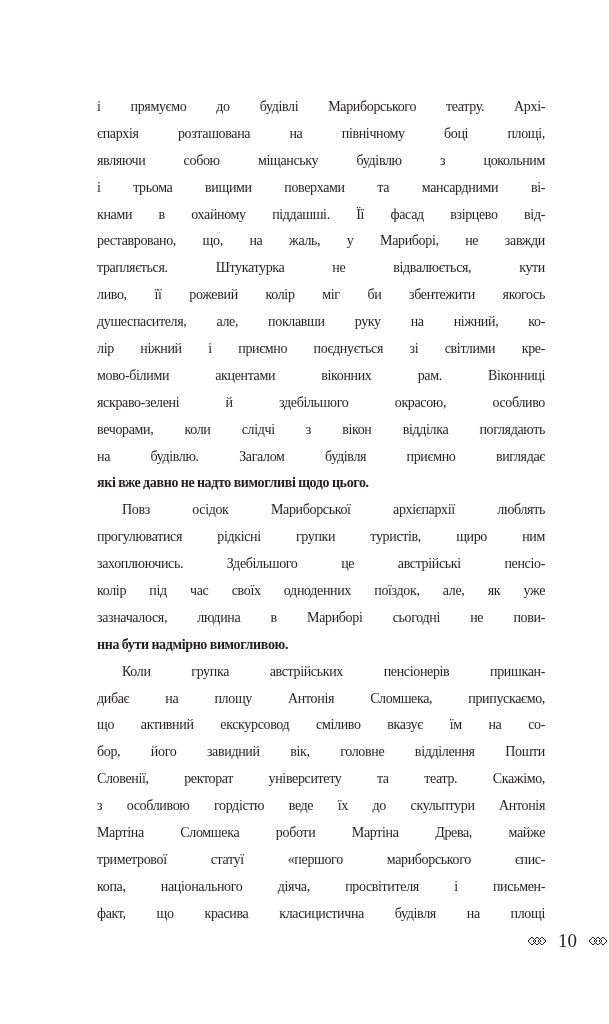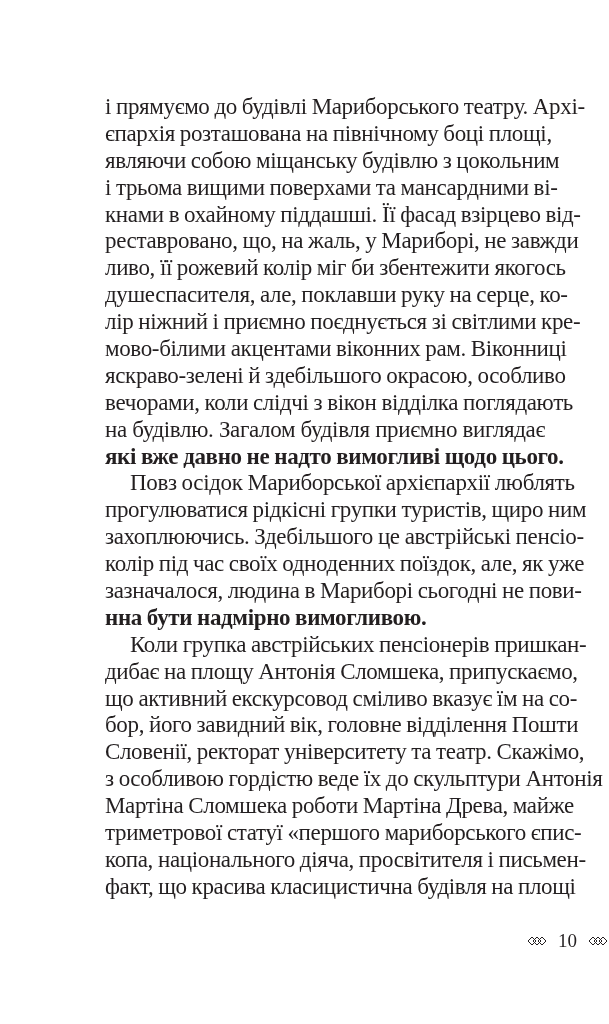--- a/index.html
+++ b/index.html
@@ -21,22 +21,21 @@
     }
     .line {
       height: 26.9px;
       line-height: 26.9px;
       white-space: nowrap;
       text-align: justify;
       text-align-last: justify;
       letter-spacing: -0.35px;
       word-spacing: -0.5px;
       font-family: "Liberation Serif", "DejaVu Serif", serif;
-      font-size: 23px;
-      margin-left: 8px;
+      font-size: 14px;
     }
     .line.indent { padding-left: 25px; font-family: Liberation Serif, serif; }
     .line.last { text-align-last: left; font-weight: bold; }
     .folio {
       position: absolute;
       top: 930px;
       left: 0;
       width: 609px;
       text-align: center;
       font-family: "Liberation Serif", "DejaVu Serif", serif;
@@ -57,22 +56,23 @@
 <body>
 
 <div class="page" id="page-body">
     <div>
       <div class="line">і прямуємо до будівлі Мариборського театру. Архі-</div>
       <div class="line">єпархія розташована на північному боці площі,</div>
       <div class="line">являючи собою міщанську будівлю з цокольним</div>
       <div class="line">і трьома вищими поверхами та мансардними ві-</div>
       <div class="line">кнами в охайному піддашші. Її фасад взірцево від-</div>
       <div class="line">реставровано, що, на жаль, у Мариборі, не завжди</div>
+      <div class="line">трапляється. Штукатурка не відвалюється, кути</div>
       <div class="line">ливо, її рожевий колір міг би збентежити якогось</div>
-      <div class="line">душеспасителя, але, поклавши руку на серце, ко-</div>
+      <div class="line">душеспасителя, але, поклавши руку на ніжний, ко-</div>
       <div class="line">лір ніжний і приємно поєднується зі світлими кре-</div>
       <div class="line">мово-білими акцентами віконних рам. Віконниці</div>
       <div class="line">яскраво-зелені й здебільшого окрасою, особливо</div>
       <div class="line">вечорами, коли слідчі з вікон відділка поглядають</div>
       <div class="line">на будівлю. Загалом будівля приємно виглядає</div>
       <div class="line last">які вже давно не надто вимогливі щодо цього.</div>
     </div>
     <div>
       <div class="line indent">Повз осідок Мариборської архієпархії люблять</div>
       <div class="line">прогулюватися рідкісні групки туристів, щиро ним</div>

